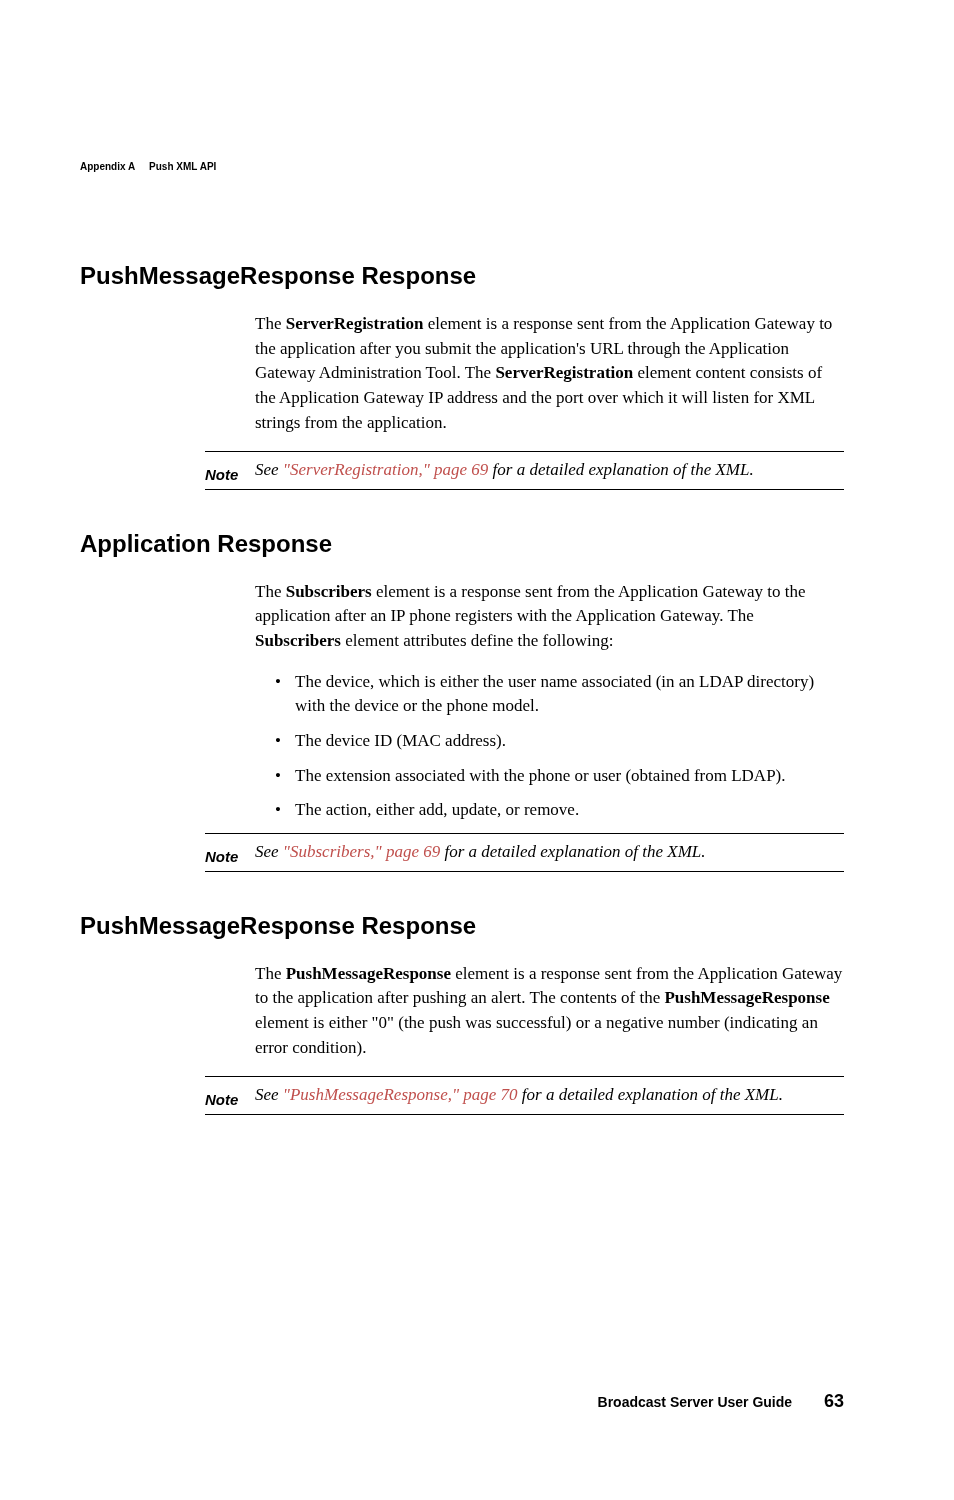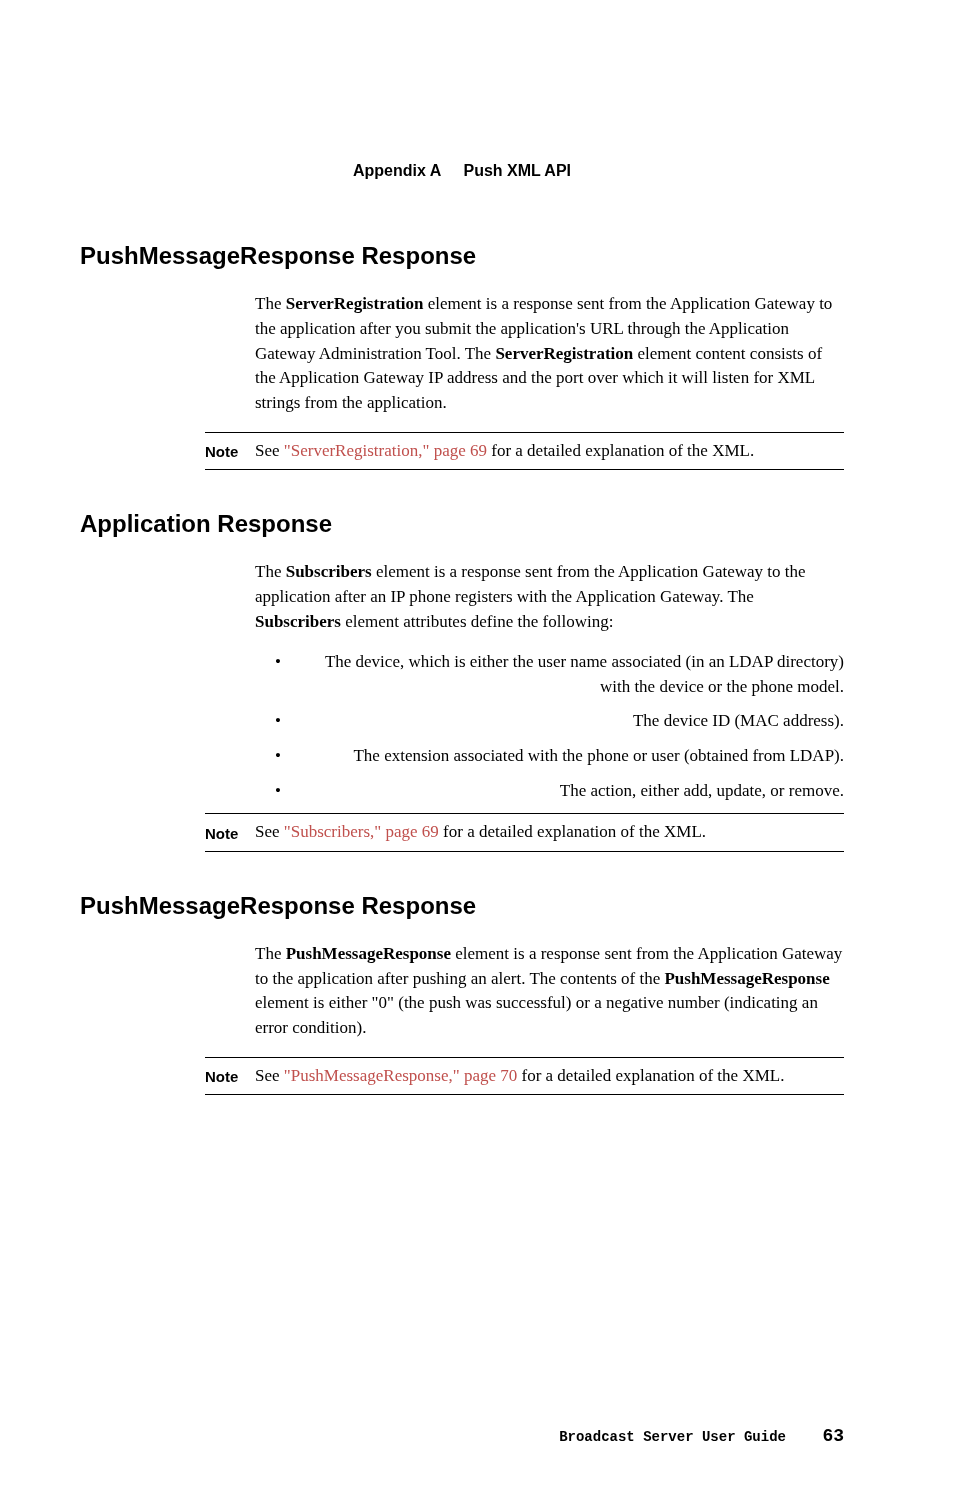--- a/index.html
+++ b/index.html
@@ -1,32 +1,32 @@
 <!DOCTYPE html>
 <html><head>
 <meta charset="utf-8">
 <style>
   * { margin: 0; padding: 0; box-sizing: border-box; }
   body { font-family: Georgia, 'Times New Roman', serif; background: #fff; width: 954px; height: 1500px; position: relative; }
   .page { padding: 160px 110px 60px 80px; }
-  .header-block { text-align: center; font-family: Arial, Helvetica, sans-serif; font-weight: bold; font-size: 16px; line-height: 1.4; margin-bottom: 60px; }
+  .header-block { text-align: left; font-family: Arial, Helvetica, sans-serif; font-weight: bold; font-size: 10px; line-height: 1.4; margin-bottom: 88px; }
   .header-line1 { }
   .header-line2 { }
   .section-heading { font-family: Arial, Helvetica, sans-serif; font-weight: bold; font-size: 24px; margin-bottom: 22px; }
   .body-text { font-family: Liberation Serif, serif; font-size: 17px; line-height: 1.45; margin-left: 175px; margin-bottom: 16px; }
-  .note-row { display: flex; align-items: center; margin-left: 125px; margin-top: 6px; margin-bottom: 6px; }
+  .note-row { display: flex; align-items: flex-end; margin-left: 125px; margin-top: 6px; margin-bottom: 6px; font-style: italic; }
   .note-label { font-family: Arial, Helvetica, sans-serif; font-weight: bold; font-size: 15px; flex: 0 0 50px; padding-top: 1px; }
   .note-text { font-family: Georgia, 'Times New Roman', serif; font-size: 17px; line-height: 1.45; flex: 1; }
   .link { color: #c0504d; }
   .rule { border: none; border-top: 1px solid #000; margin-left: 125px; margin-top: 4px; margin-bottom: 4px; }
   .rule-bottom { border: none; border-top: 1px solid #000; margin-left: 125px; margin-top: 4px; margin-bottom: 40px; }
-  ul.bullets { list-style: none; margin-left: 195px; margin-bottom: 0; text-align: right; }
+  ul.bullets { list-style: none; margin-left: 195px; margin-bottom: 0; }
   ul.bullets li { font-family: Georgia, 'Times New Roman', serif; font-size: 17px; line-height: 1.45; position: relative; padding-left: 20px; margin-bottom: 10px; }
   ul.bullets li::before { content: "•"; position: absolute; left: 0; top: 0; }
-  .footer { position: absolute; bottom: 54px; right: 110px; font-family: Liberation Mono, monospace; font-size: 14px; font-weight: bold; }
+  .footer { position: absolute; bottom: 88px; right: 110px; font-family: Liberation Sans, sans-serif; font-size: 14px; font-weight: bold; }
   .footer-pagenum { font-size: 18px; margin-left: 28px; }
 </style>
 </head>
 <body>
 
 <div class="page">
 
   <div class="header-block">
     <div class="header-line1">
       <span>Appendix A</span>&nbsp;&nbsp;&nbsp;&nbsp;&nbsp;<span>Push XML API</span>

